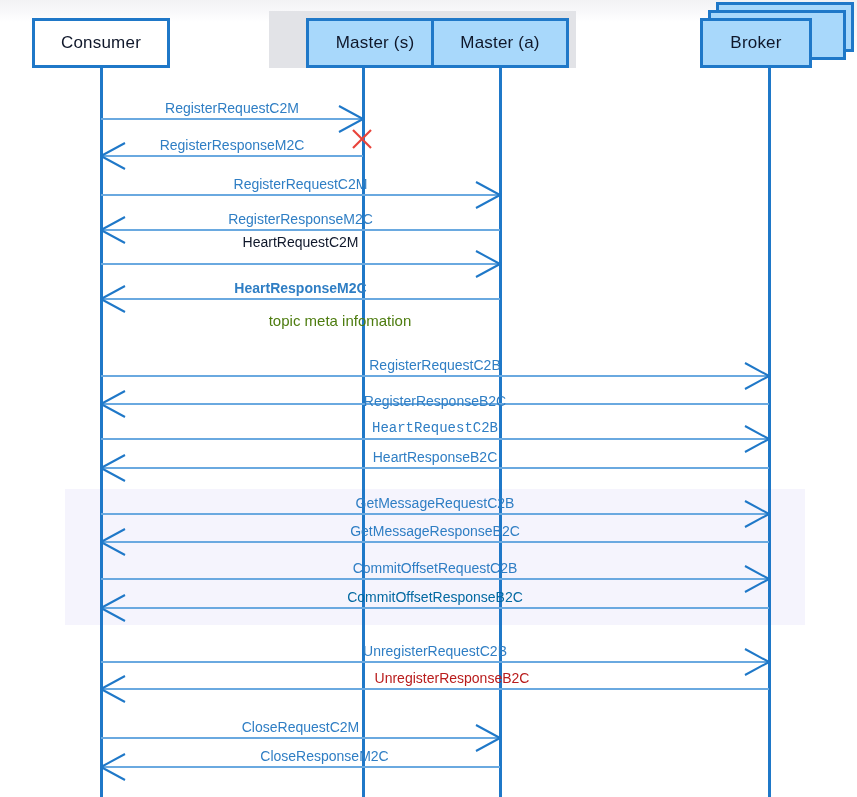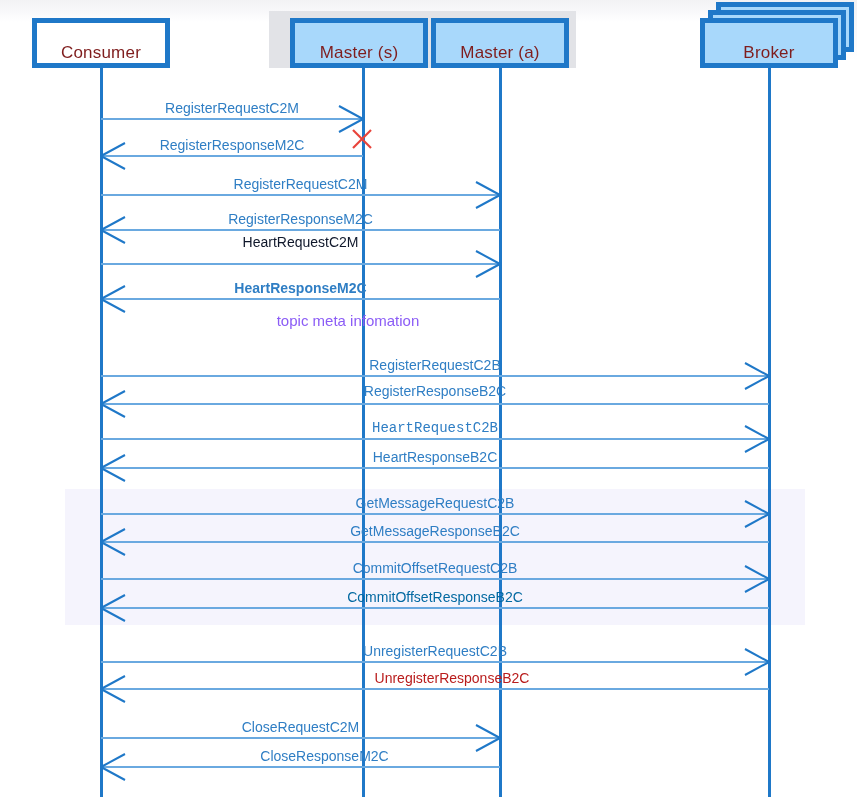--- a/index.html
+++ b/index.html
@@ -33,25 +33,25 @@
   }
   
   .group-panel {
     position: absolute;
     background: #e2e3e7;
   }
   
   .pbox {
     position: absolute;
     box-sizing: border-box;
-    border: 5px solid #15803d;
+    border: 3px solid #15803d;
     display: flex;
-    align-items: flex-end;
+    align-items: center;
     justify-content: center;
-    color: #7f1d1d;
+    color: #0f172a;
     font-size: 17px;
     letter-spacing: 0.2px;
   }
   .pbox.white { background: #ffffff; }
   .pbox.blue  { background: #a8d8fb; }
   .pbox.shadowlayer { background: #a8d8fb; }
 
   
   .lifeline {
     position: absolute;
@@ -161,21 +161,21 @@
           <path d="M 2,0 L 26,13 M 2,26 L 26,13" stroke="#1f78c8" stroke-width="2" fill="none"></path>
         </svg>
       </div>
       <div class="msg-label" style="left: 101px; width: 668px; top: 357px; color: rgb(47, 126, 196);">RegisterRequestC2B</div>
       <div class="msg-line" style="left: 101px; top: 403px; width: 668px; background: rgb(106, 169, 224);"></div>
       <div class="arrowhead" style="left: 101px; top: 391px;">
         <svg width="26" height="26" viewBox="0 0 26 26">
           <path d="M 24,0 L 0,13 M 24,26 L 0,13" stroke="#1f78c8" stroke-width="2" fill="none"></path>
         </svg>
       </div>
-      <div class="msg-label" style="left: 101px; width: 668px; top: 383px; color: rgb(47, 126, 196);">RegisterResponseB2C</div>
+      <div class="msg-label" style="left: 101px; width: 668px; top: 393px; color: rgb(47, 126, 196);">RegisterResponseB2C</div>
       <div class="msg-line" style="left: 101px; top: 438px; width: 668px; background: rgb(106, 169, 224);"></div>
       <div class="arrowhead" style="left: 743px; top: 426px;">
         <svg width="26" height="26" viewBox="0 0 26 26">
           <path d="M 2,0 L 26,13 M 2,26 L 26,13" stroke="#1f78c8" stroke-width="2" fill="none"></path>
         </svg>
       </div>
       <div class="msg-label" style="left: 101px; width: 668px; top: 420px; color: rgb(47, 126, 196); font-family: Liberation Mono, monospace;">HeartRequestC2B</div>
       <div class="msg-line" style="left: 101px; top: 467px; width: 668px; background: rgb(106, 169, 224);"></div>
       <div class="arrowhead" style="left: 101px; top: 455px;">
         <svg width="26" height="26" viewBox="0 0 26 26">
@@ -237,34 +237,34 @@
         <svg width="26" height="26" viewBox="0 0 26 26">
           <path d="M 24,0 L 0,13 M 24,26 L 0,13" stroke="#1f78c8" stroke-width="2" fill="none"></path>
         </svg>
       </div>
       <div class="msg-label" style="left: 101px; width: 399px; top: 748px; color: rgb(47, 126, 196); margin-left: 24px;">CloseResponseM2C</div>
     </div>
   <div id="participants">
       <div class="pbox white" style="left: 32px; top: 18px; width: 138px; height: 50px; border-color: rgb(31, 120, 200);">
         <span>Consumer</span>
       </div>
-      <div class="pbox blue" style="left: 290px; top: 18px; width: 138px; height: 50px; border-color: rgb(31, 120, 200); background: rgb(168, 216, 251);">
+      <div class="pbox blue" style="left: 306px; top: 18px; width: 138px; height: 50px; border-color: rgb(31, 120, 200); background: rgb(168, 216, 251);">
         <span>Master (s)</span>
       </div>
       <div class="pbox blue" style="left: 431px; top: 18px; width: 138px; height: 50px; border-color: rgb(31, 120, 200); background: rgb(168, 216, 251);">
         <span>Master (a)</span>
       </div>
       <div class="pbox shadowlayer" style="left: 716px; top: 2px; width: 138px; height: 50px; background: rgb(168, 216, 251); border-color: rgb(31, 120, 200);"></div>
       <div class="pbox shadowlayer" style="left: 708px; top: 10px; width: 138px; height: 50px; background: rgb(168, 216, 251); border-color: rgb(31, 120, 200);"></div>
-      <div class="pbox blue" style="left: 700px; top: 18px; width: 138px; height: 50px; border-color: rgb(31, 120, 200); background: rgb(168, 216, 251);">
+      <div class="pbox blue" style="left: 700px; top: 18px; width: 112px; height: 50px; border-color: rgb(31, 120, 200); background: rgb(168, 216, 251);">
         <span>Broker</span>
       </div>
     </div>
   <div id="notes">
-      <div class="note-label" style="left: 109px; top: 312px; width: 478px; color: #8b5cf6;">topic meta infomation</div>
+      <div class="note-label" style="left: 101px; top: 312px; width: 478px; color: #4d7c0f;">topic meta infomation</div>
     </div>
 
   <div class="xmark" id="xmark" style="left: 351px; top: 128px;">
     <svg width="22" height="22" viewBox="0 0 22 22">
       <line x1="2" y1="2" x2="20" y2="20" stroke="#e8433a" stroke-width="2.2"></line>
       <line x1="20" y1="2" x2="2" y2="20" stroke="#e8433a" stroke-width="2.2"></line>
     </svg>
   </div>
 
 </div>

